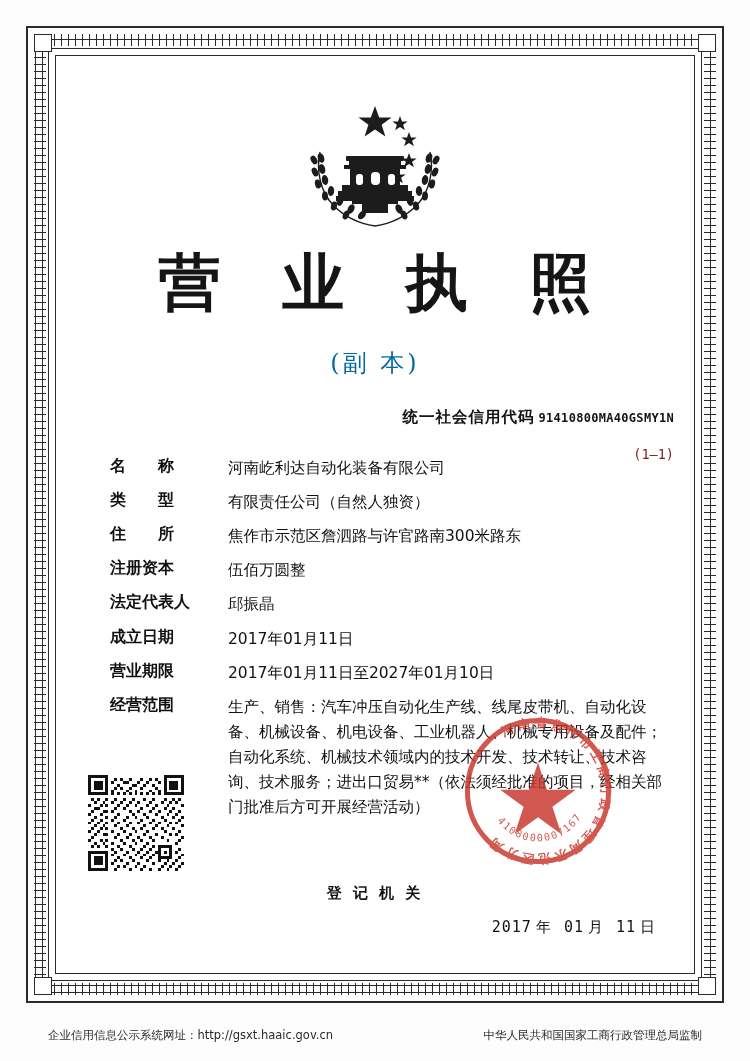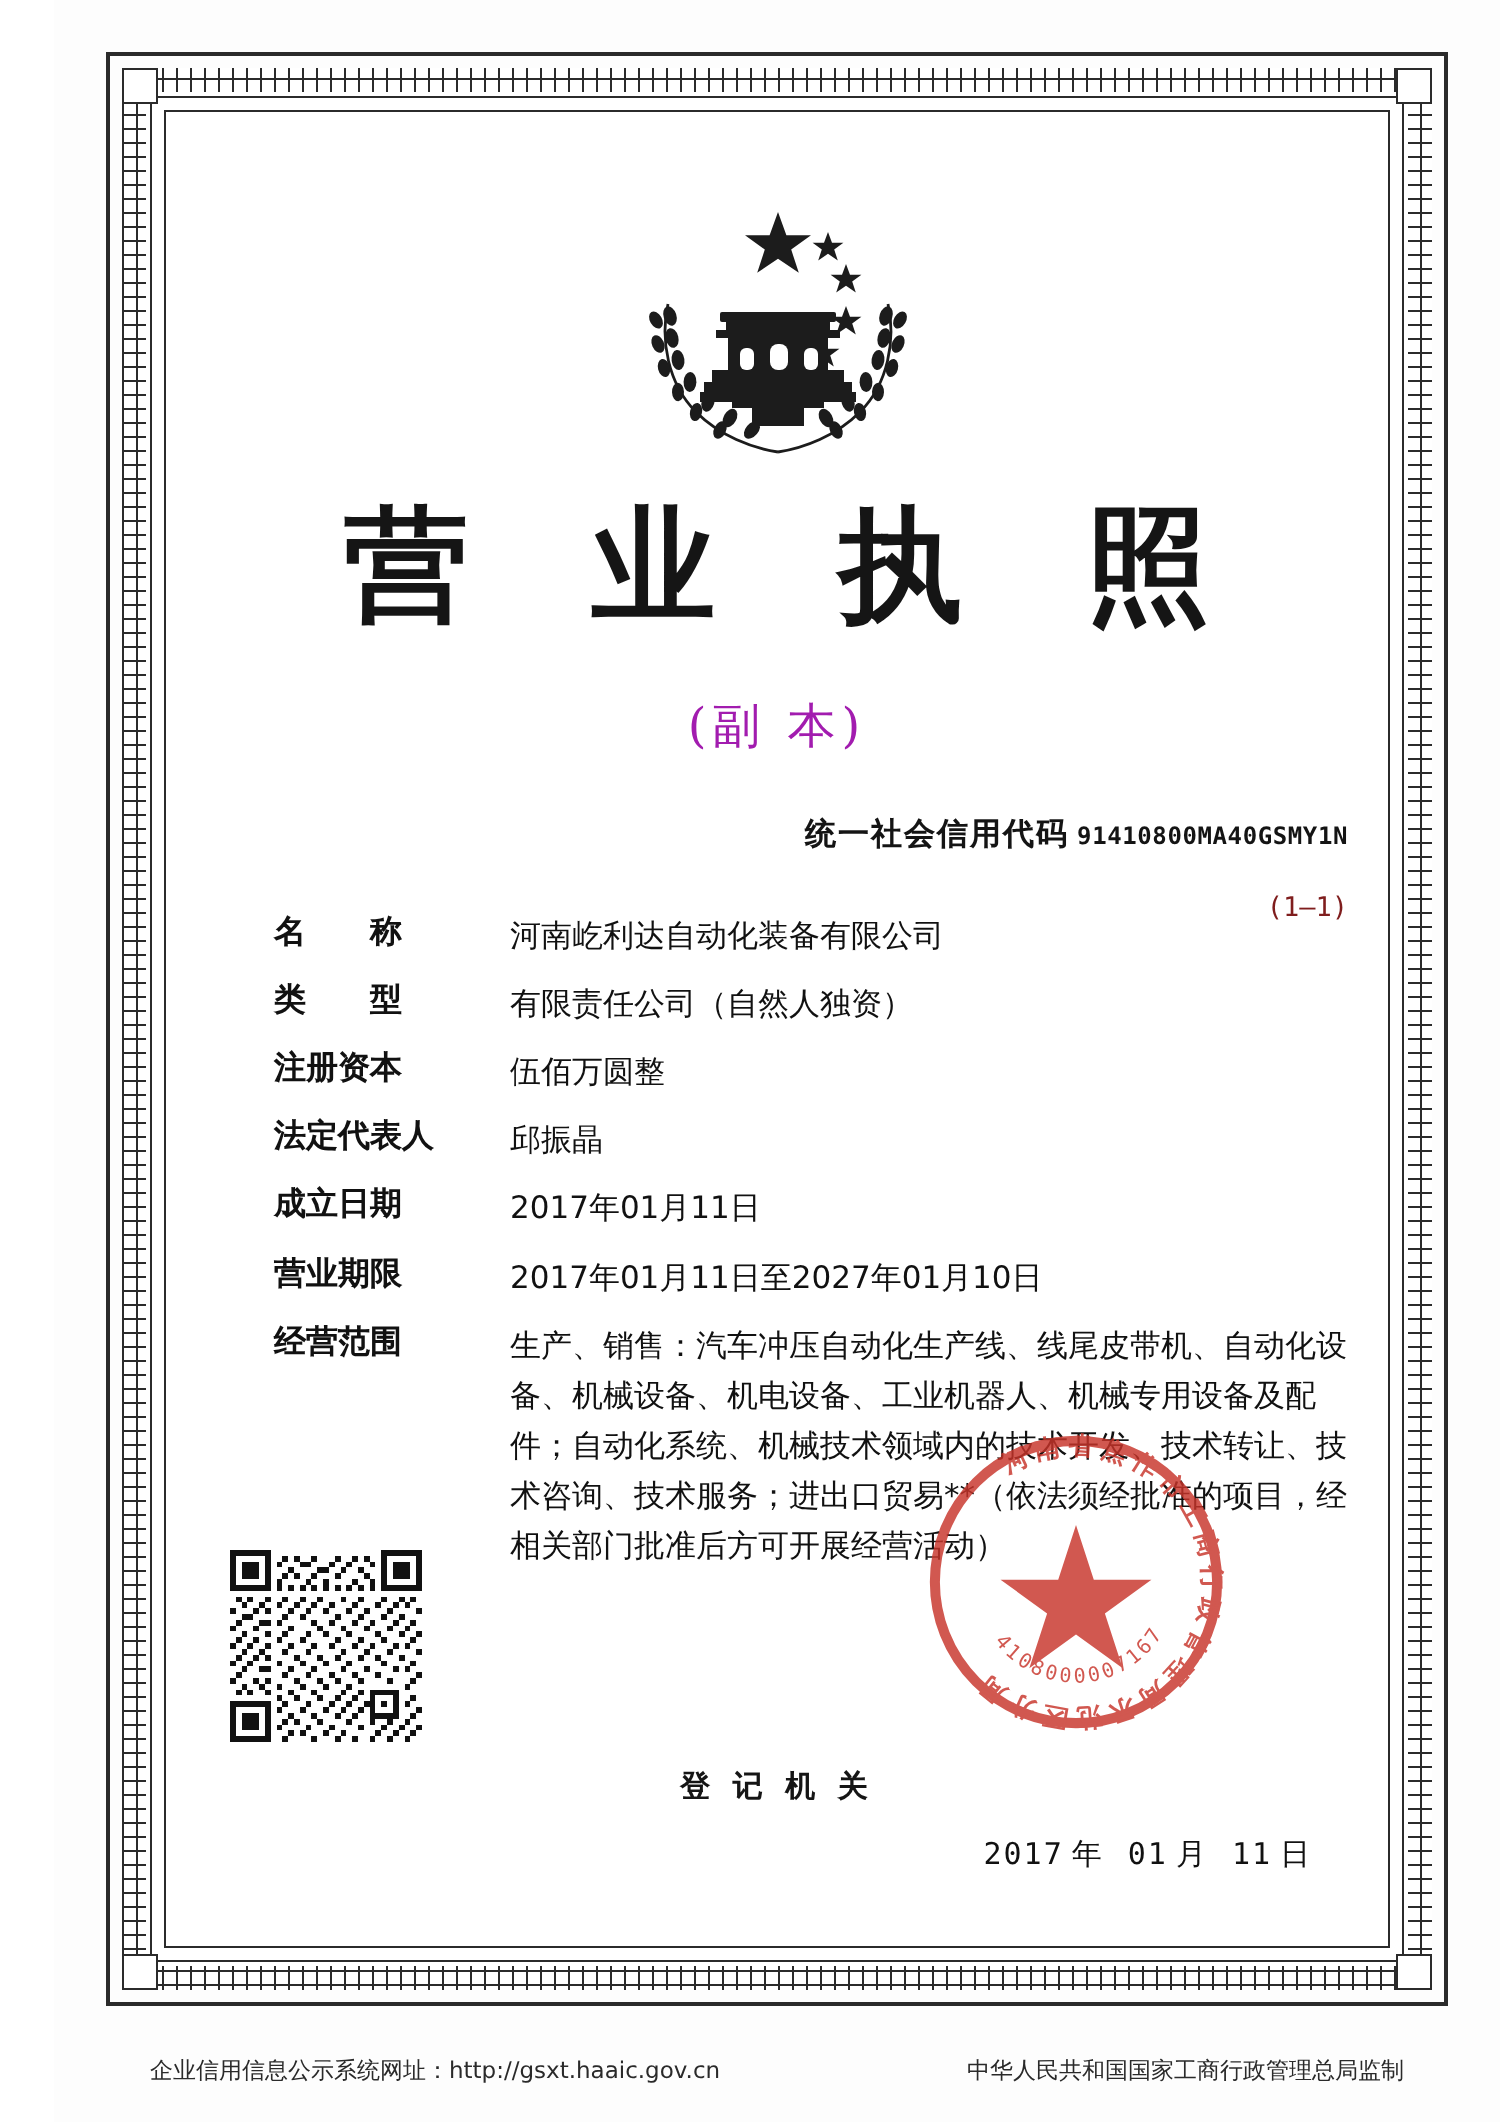--- a/index.html
+++ b/index.html
@@ -14,21 +14,20 @@
     color: #1a1a1a;
     position: relative;
     overflow: hidden;
   }
 
   
   .page {
     position: absolute;
     inset: 0;
     background: #fdfdfd;
-    margin-left: 27px;
   }
 
   
   .frame-outer {
     position: absolute;
     left: 26px;
     top: 26px;
     right: 26px;
     bottom: 58px;
     border: 2px solid #2b2b2b;
@@ -113,21 +112,21 @@
   }
   .subtitle {
     position: absolute;
     top: 285px;
     left: 0;
     right: 0;
     text-align: center;
     font-family: "DejaVu Serif", "Liberation Serif", serif;
     font-size: 24px;
     letter-spacing: 3px;
-    color: #a21caf;
+    color: #0369a1;
   }
 
   
   .code-line {
     position: absolute;
     top: 345px;
     right: 14px;
     font-size: 15.5px;
     font-weight: 700;
     letter-spacing: 0.5px;
@@ -384,20 +383,24 @@
     <div class="page-index">(1—1)</div>
 
     <div class="fields">
       <div class="row">
         <div class="label">名　　称</div>
         <div class="value">河南屹利达自动化装备有限公司</div>
       </div>
       <div class="row">
         <div class="label">类　　型</div>
         <div class="value">有限责任公司（自然人独资）</div>
+      </div>
+      <div class="row">
+        <div class="label">住　　所</div>
+        <div class="value">焦作市示范区詹泗路与许官路南300米路东</div>
       </div>
       <div class="row">
         <div class="label j2">注册资本</div>
         <div class="value">伍佰万圆整</div>
       </div>
       <div class="row">
         <div class="label">法定代表人</div>
         <div class="value">邱振晶</div>
       </div>
       <div class="row">

